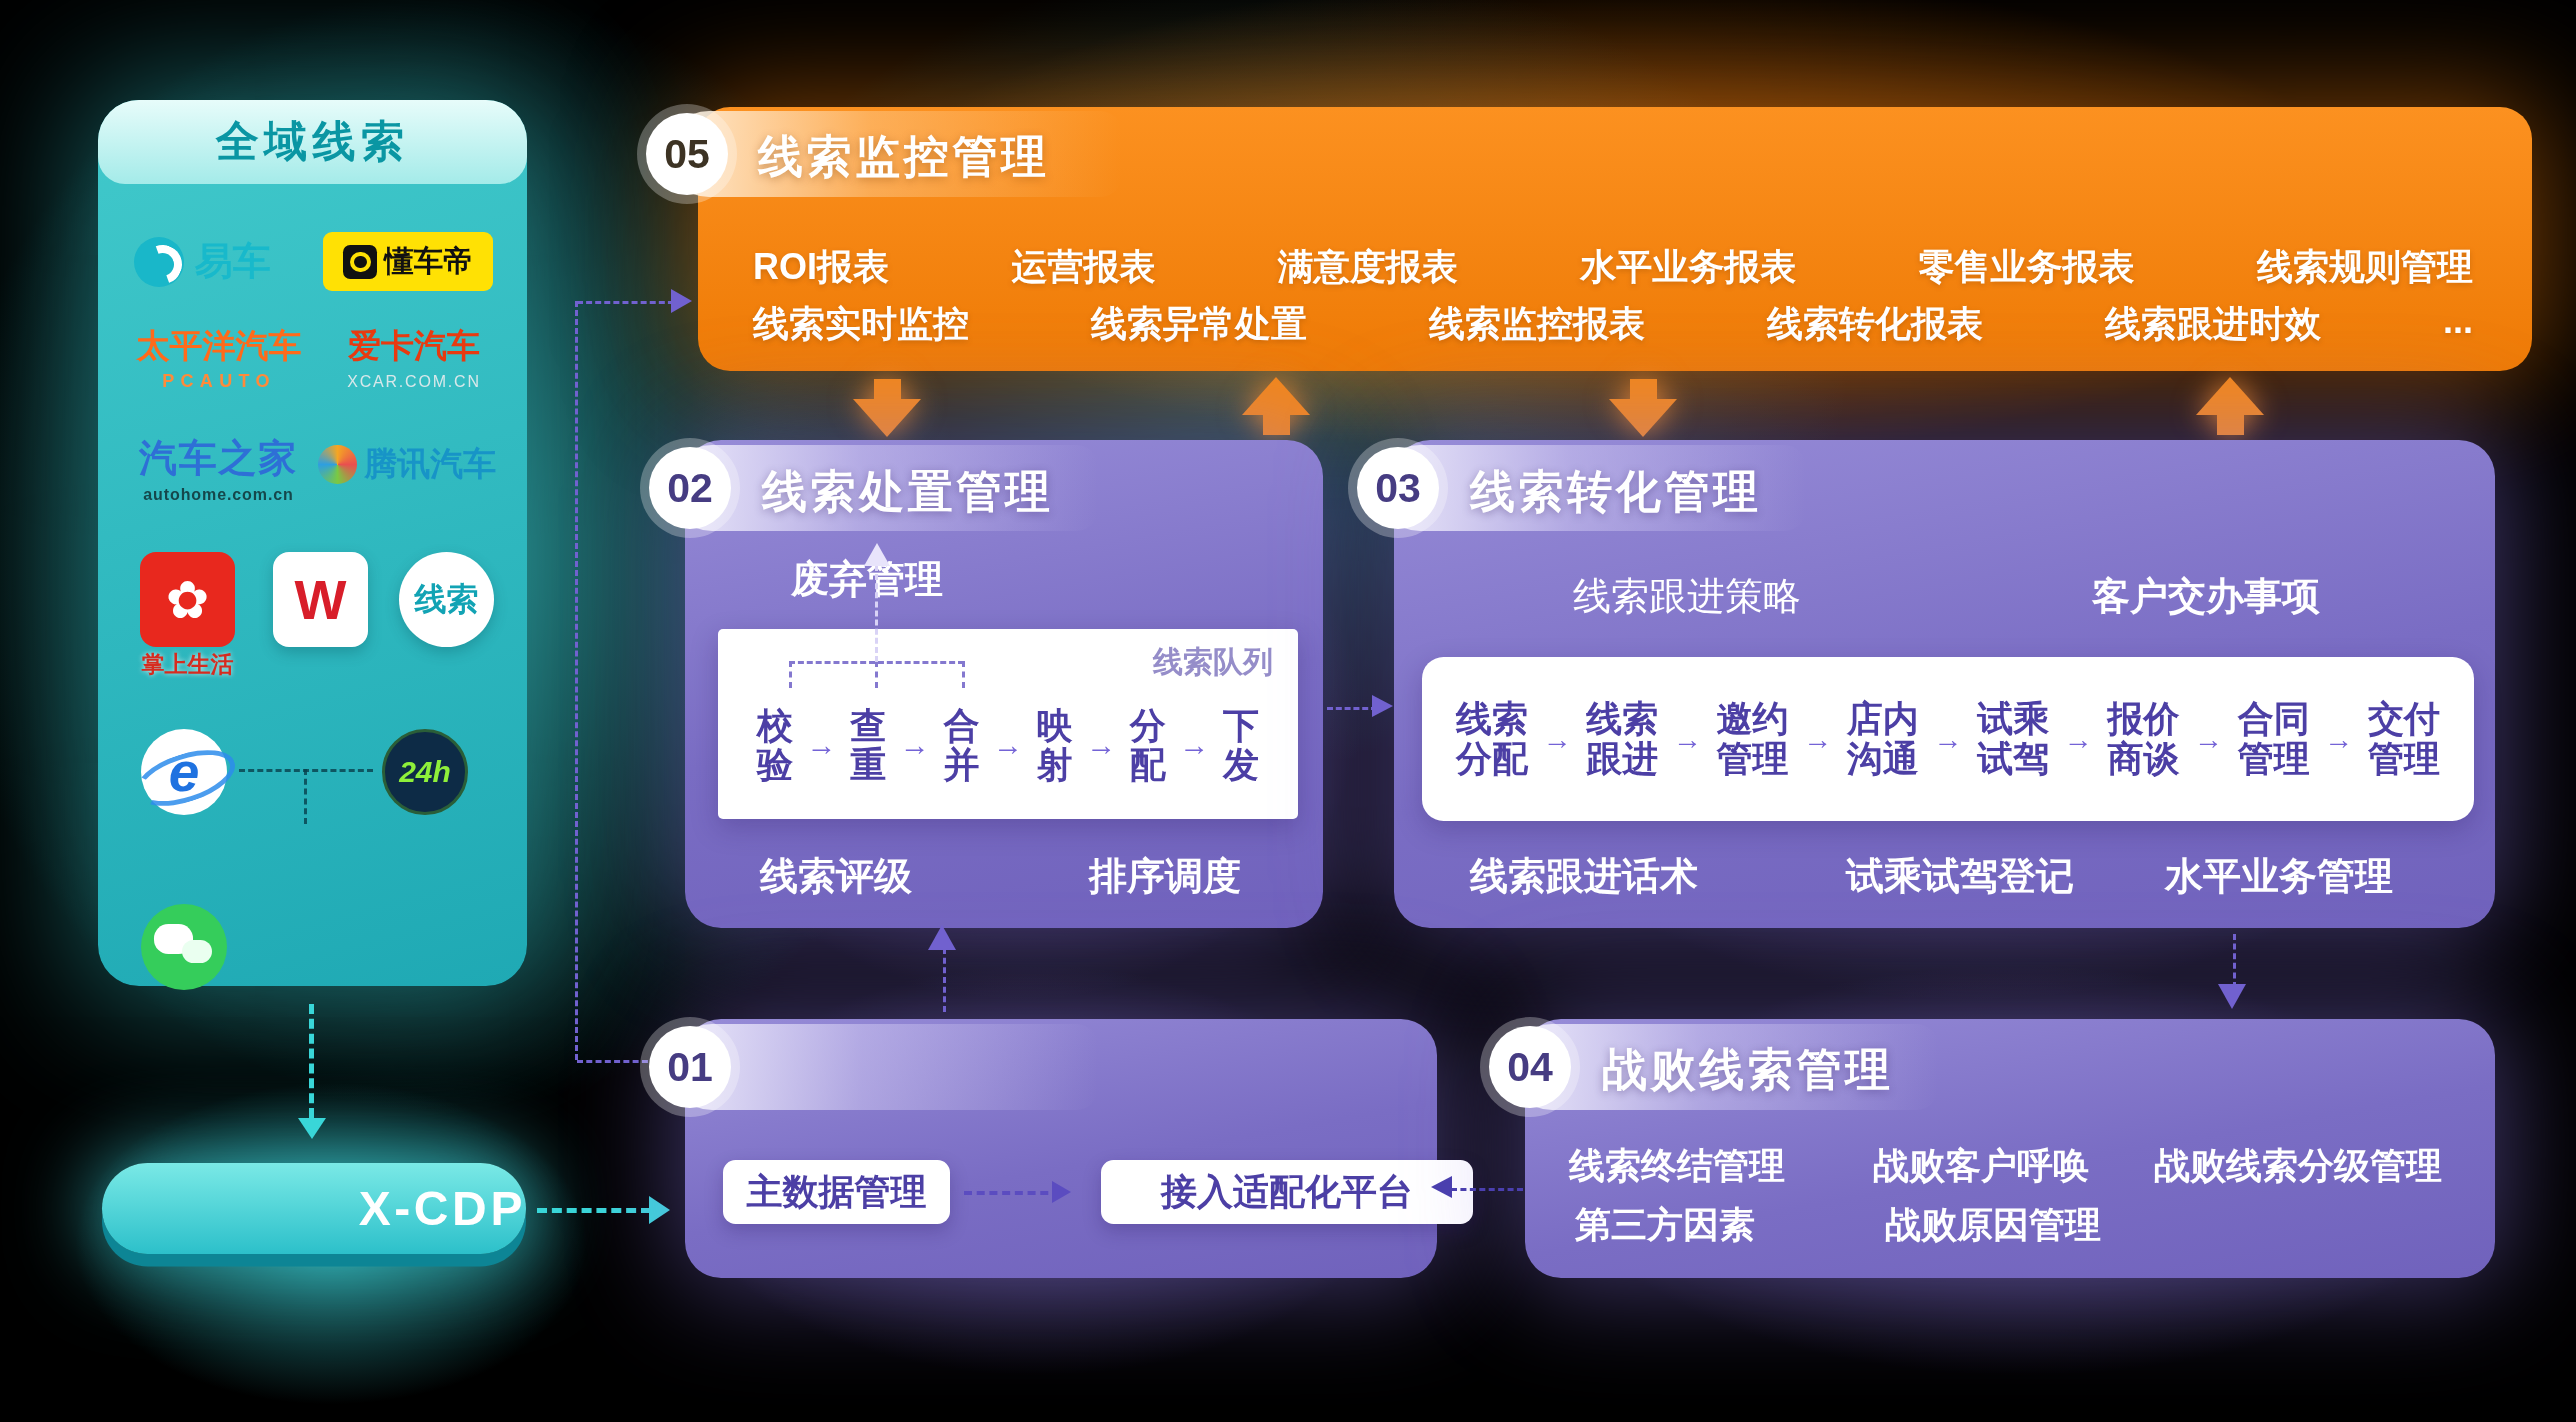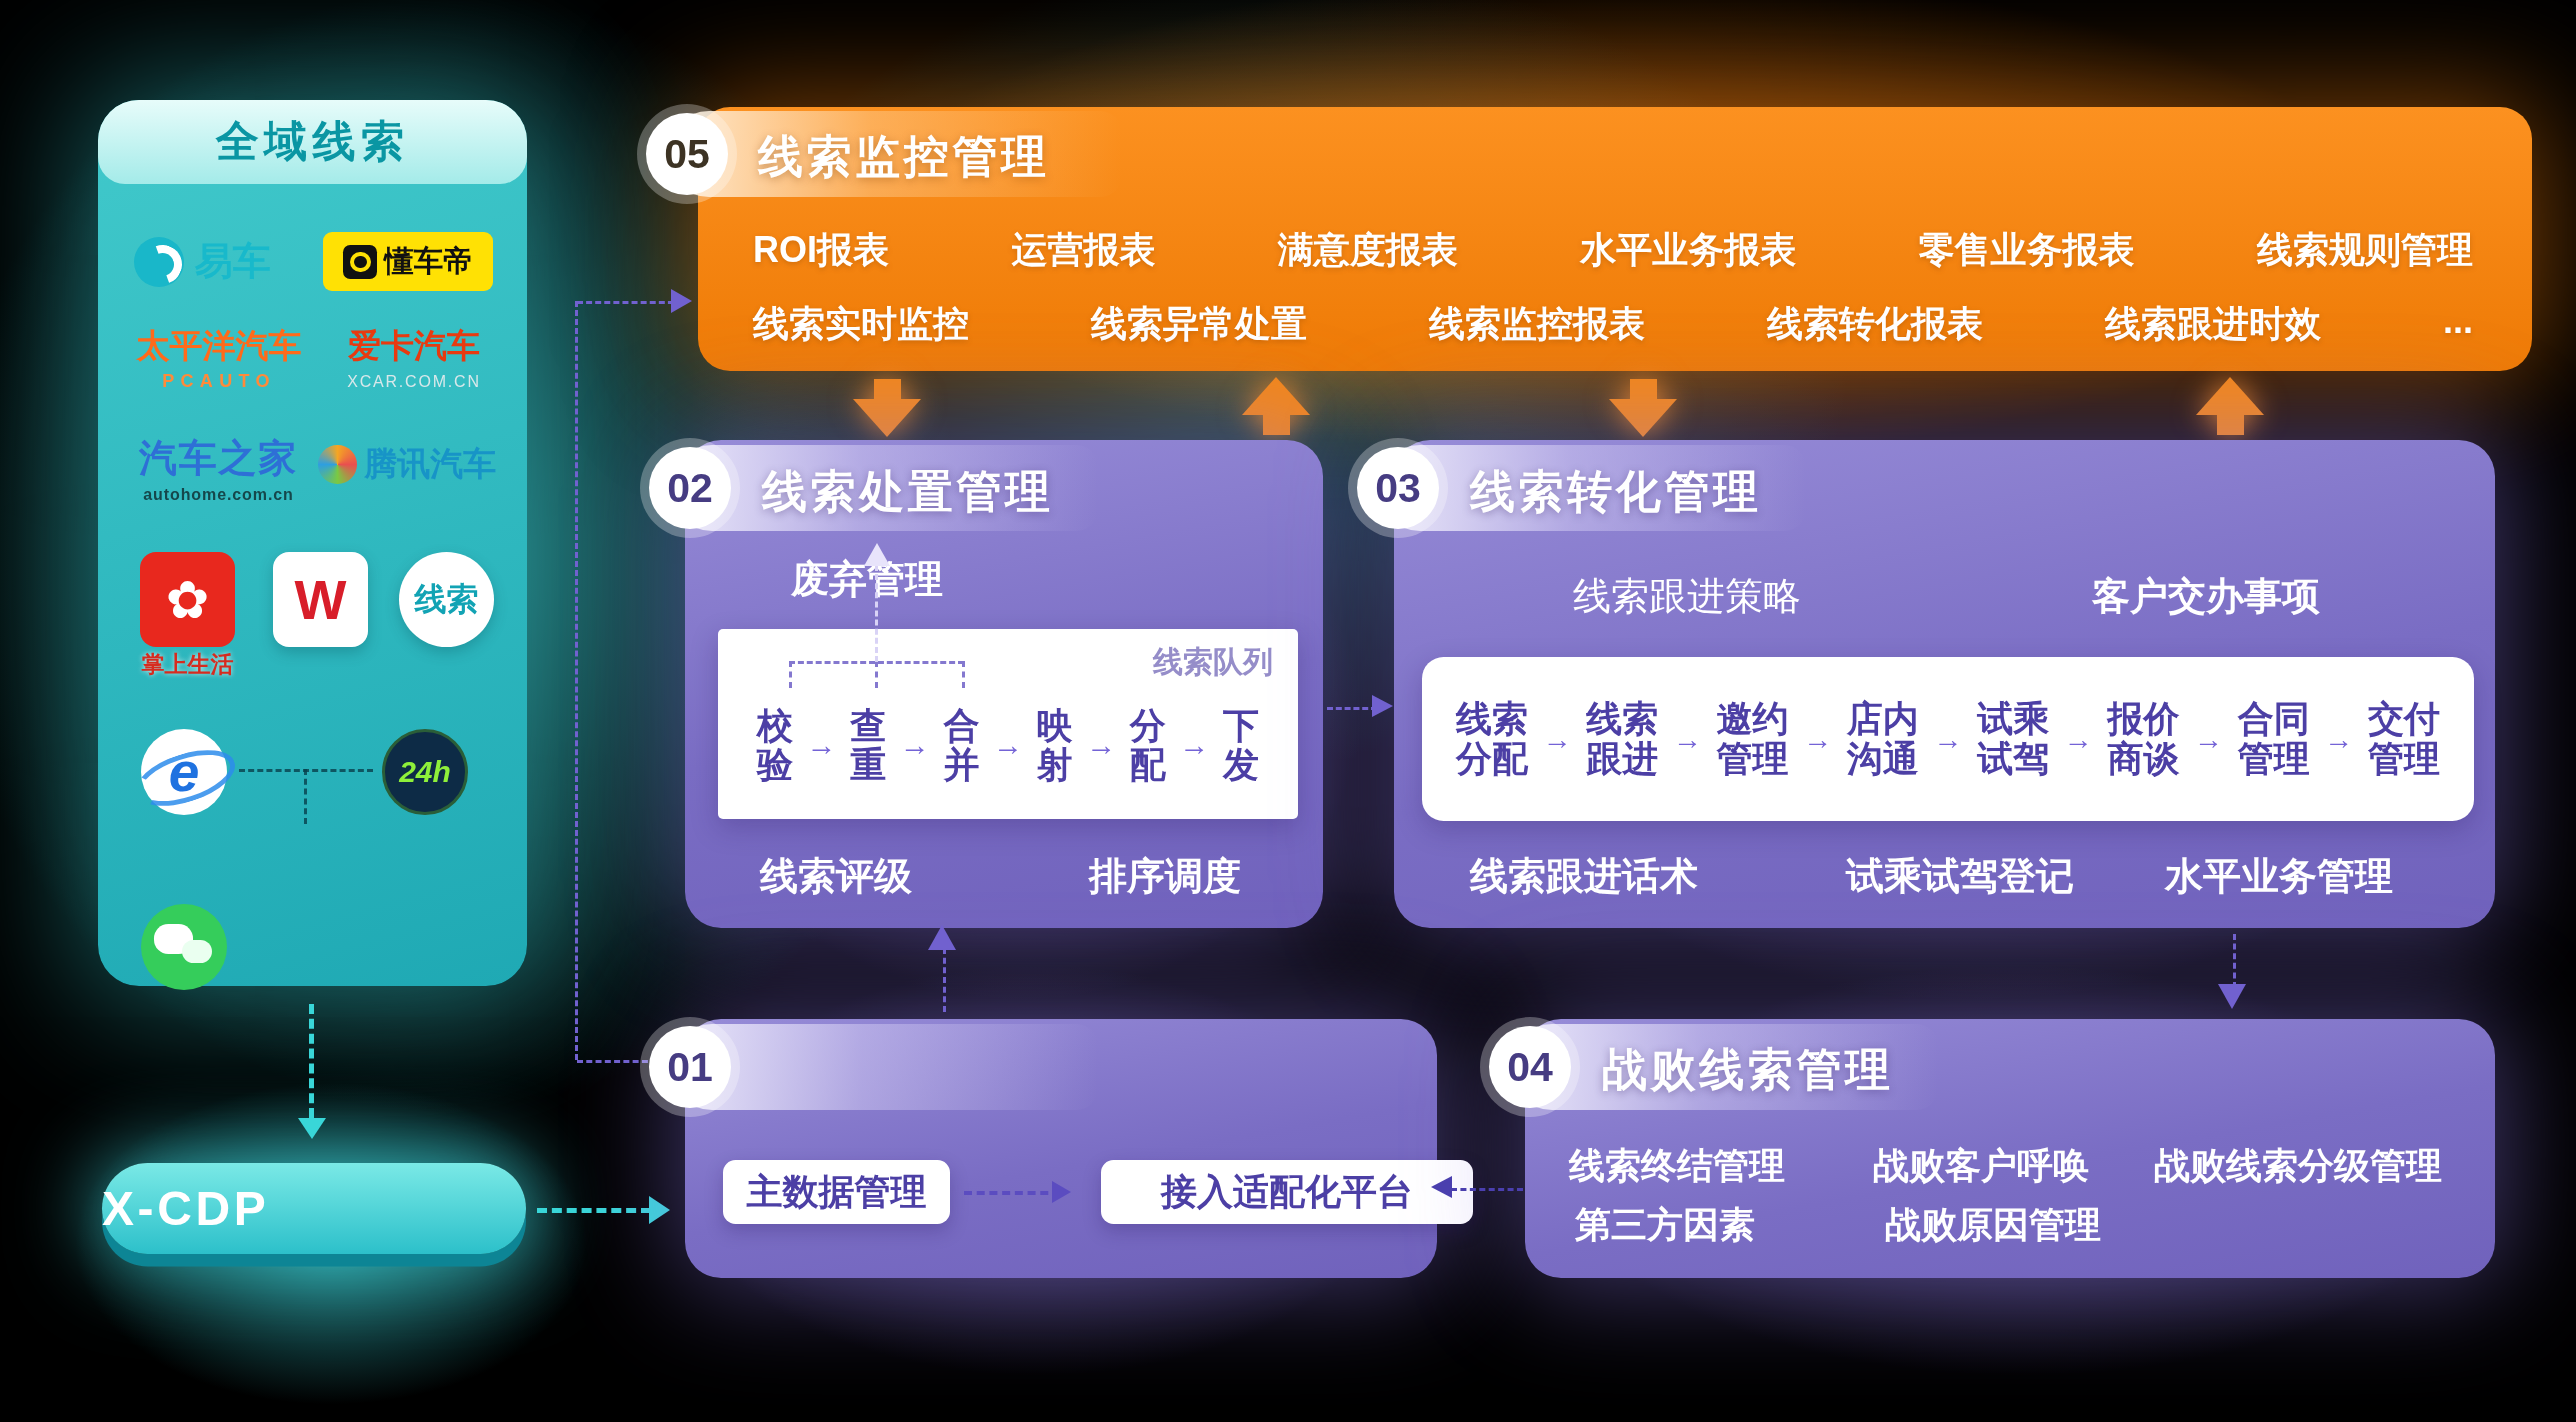--- a/index.html
+++ b/index.html
@@ -68,38 +68,38 @@
        font-size:30px;font-weight:800;font-style:italic;color:#8ef03a;}
   .wechat{left:43px;top:718px;width:86px;height:86px;background:#35cd5b;border-radius:50%;position:relative;}
   .wechat::before{content:"";position:absolute;left:13.4px;top:19.7px;width:39px;height:30px;background:#fff;border-radius:14.3px;}
   .wechat::after{content:"";position:absolute;left:41px;top:36px;width:29.5px;height:23px;background:#eafff0;border-radius:11.6px;}
   .sb-dash-h{left:141px;top:669px;width:134px;border-top:3.6px dashed rgba(8,64,76,.8);}
   .sb-dash-v{left:206px;top:669px;height:55px;border-left:3.6px dashed rgba(8,64,76,.8);}
 
   
   .xcdp{position:absolute;left:102px;top:1163px;width:424px;height:91px;border-radius:47px;
         background:linear-gradient(180deg,#7ae9e6,#2cc0ca);
-        display:flex;align-items:center;justify-content:flex-start;
+        display:flex;align-items:center;justify-content:flex-end;
         font-size:48px;font-weight:800;color:#fff;letter-spacing:3.6px;
         box-shadow:0 12.5px 0 #0d8595, 0 0 81px 10.7px rgba(62,220,226,.65);}
 
   
   .t-dash-v{left:309px;top:1004px;height:114px;border-left:5.4px dashed #39d6d8;}
   .t-head-down{left:298px;top:1118px;border-left:14.3px solid transparent;border-right:14.3px solid transparent;border-top:21.5px solid #39d6d8;}
   .t-dash-h{left:537px;top:1208px;width:114px;border-top:5.4px dashed #39d6d8;}
   .t-head-right{left:649px;top:1196px;border-top:14.3px solid transparent;border-bottom:14.3px solid transparent;border-left:21.5px solid #39d6d8;}
   .tri{position:absolute;width:0;height:0;}
 
   
   .banner{position:absolute;left:698px;top:107px;width:1834px;height:264px;border-radius:32px;
           background:linear-gradient(180deg,#fc9120,#ee7a05);
           box-shadow:0 0 116px 10.7px rgba(244,126,12,.5);}
   .b-row{position:absolute;left:55px;right:59px;display:flex;justify-content:space-between;
          font-size:36px;font-weight:700;color:#fff;text-shadow:0 1.8px 5.4px rgba(140,70,0,.35);}
-  #b-row1{top:119px;gap:25px;}
+  #b-row1{top:136px;gap:25px;}
   #b-row2{top:193px;}
 
   .o-arrow{position:absolute;display:flex;flex-direction:column;align-items:center;width:68px;
            filter:drop-shadow(0 0 14.3px rgba(250,140,30,.85));}
   .o-stem{width:27px;height:19.7px;background:#f68714;}
   .o-tri-down{width:0;height:0;border-left:34px solid transparent;border-right:34px solid transparent;border-top:38px solid #f68714;}
   .o-tri-up{width:0;height:0;border-left:34px solid transparent;border-right:34px solid transparent;border-bottom:38px solid #f68714;}
   #oa1{left:853px;top:379px;} #oa2{left:1242px;top:377px;} #oa3{left:1609px;top:379px;} #oa4{left:2196px;top:377px;}
 
   

